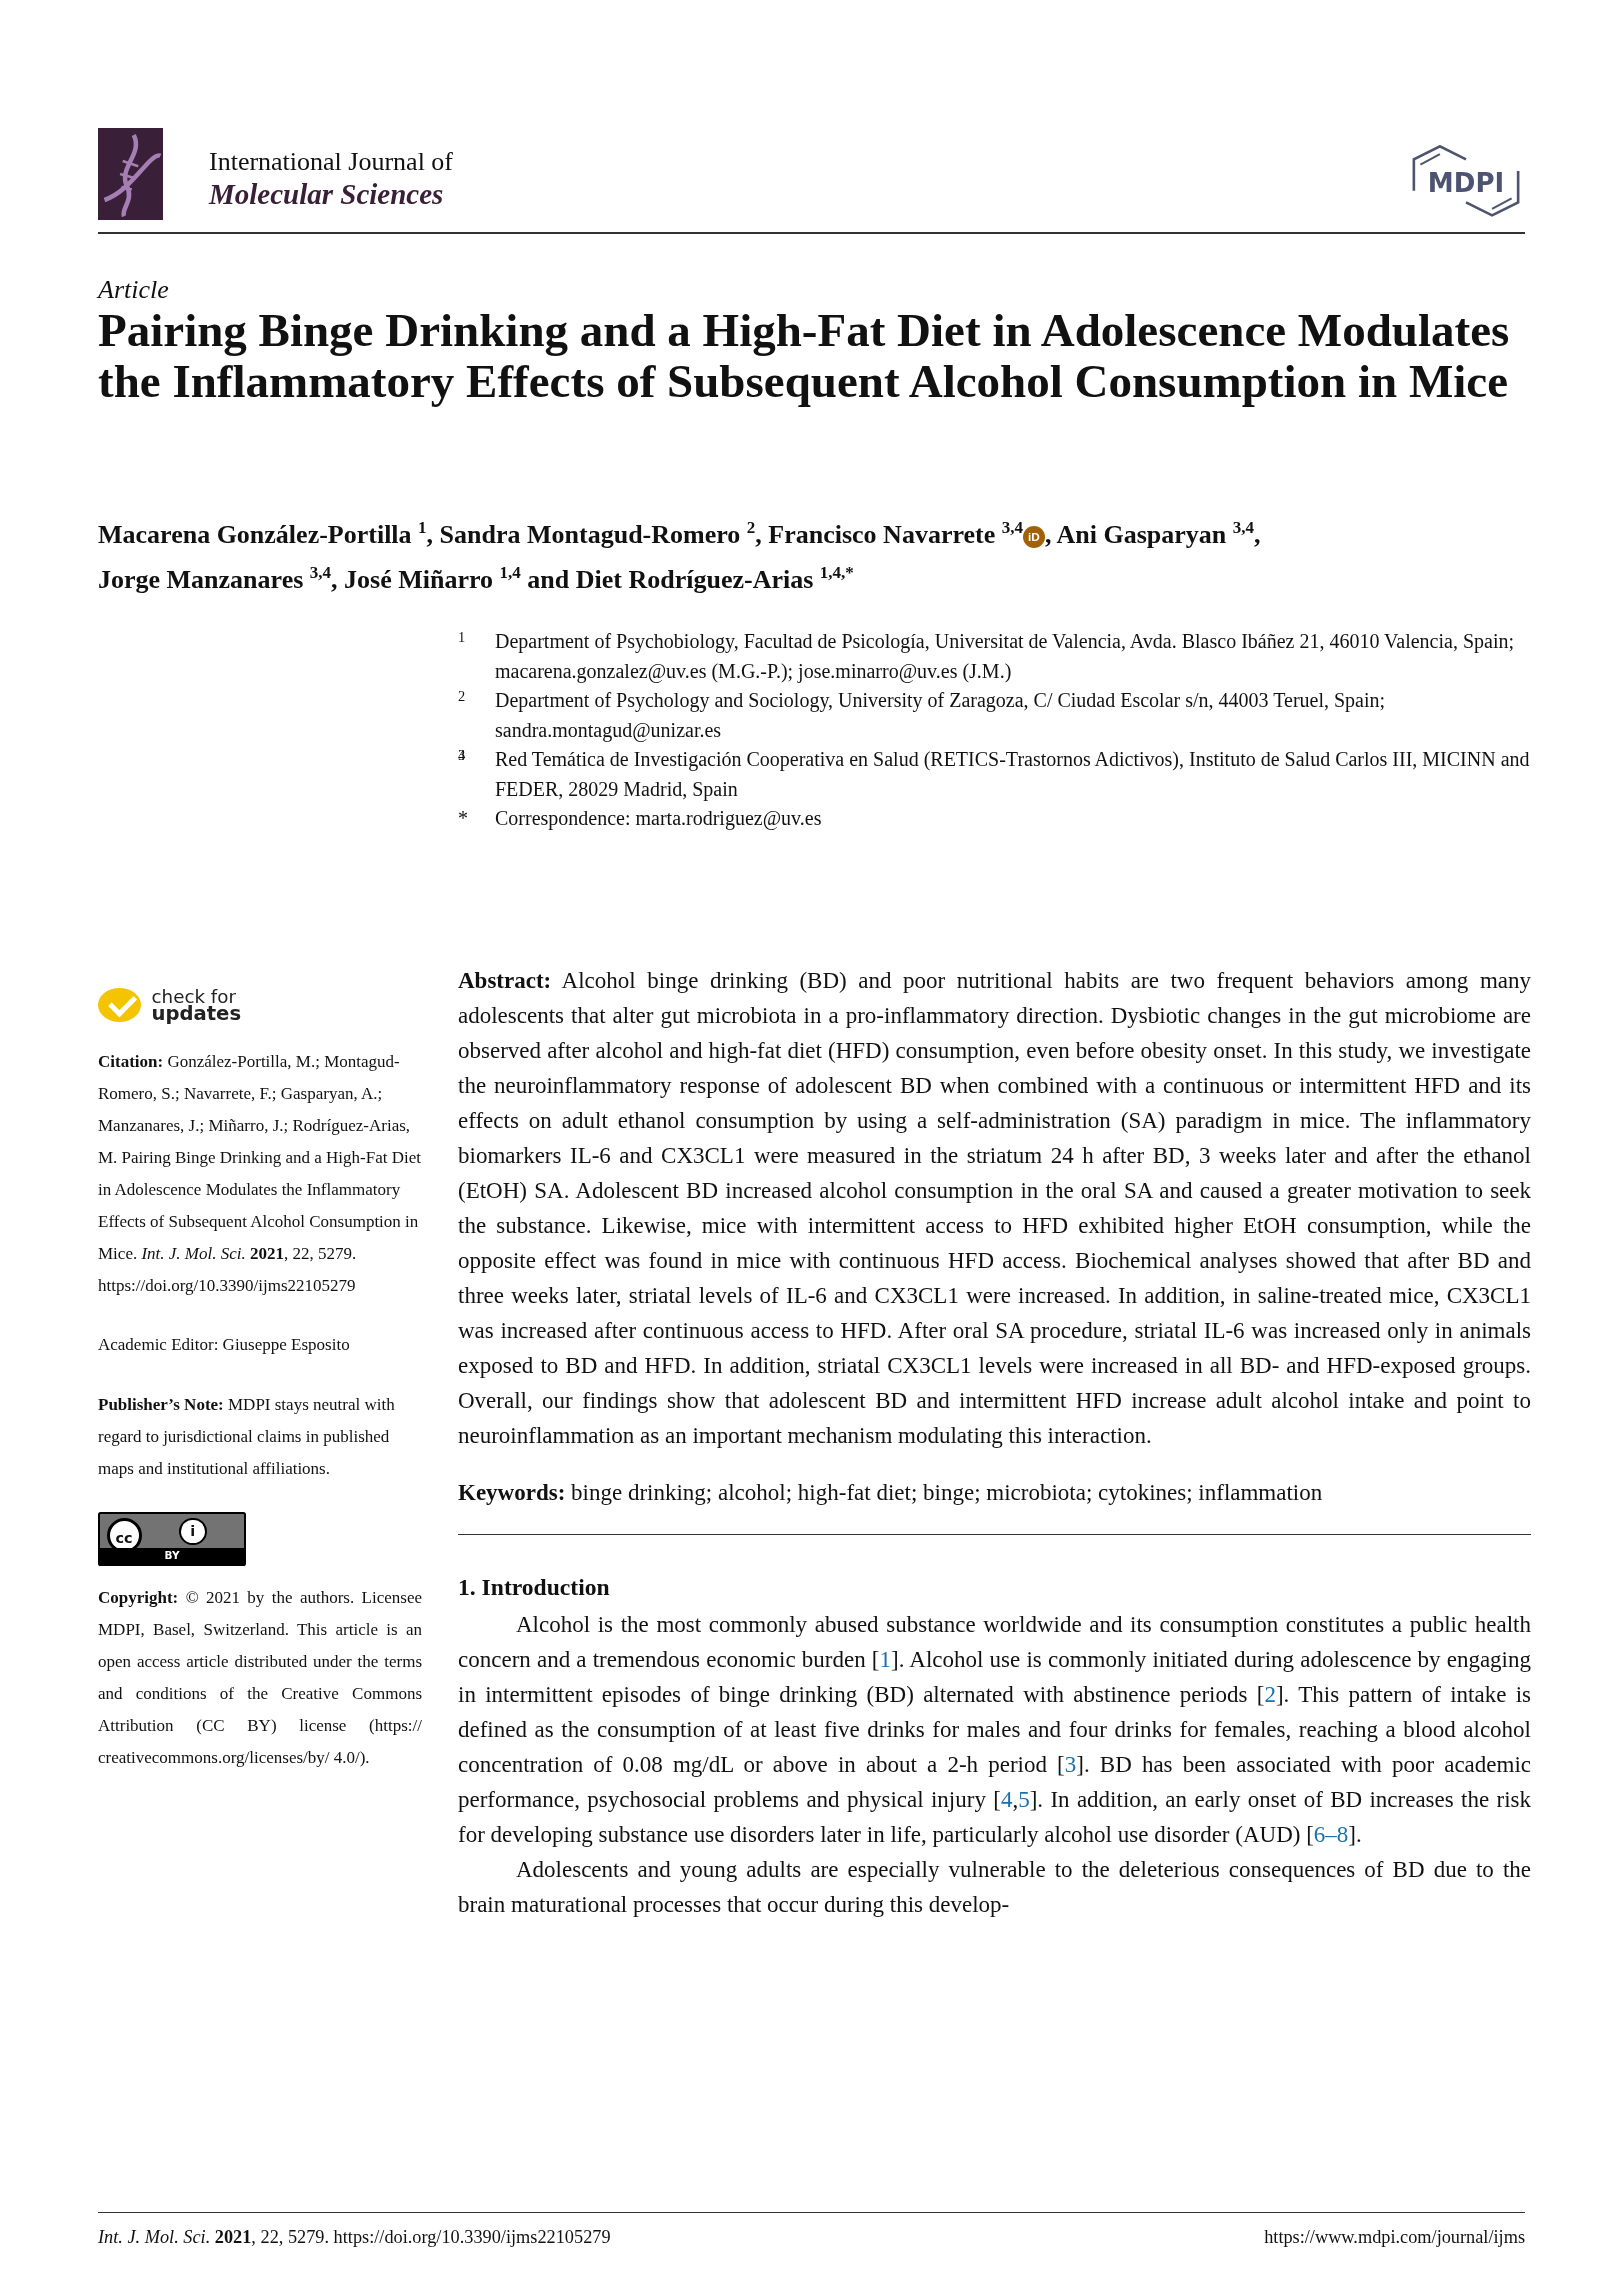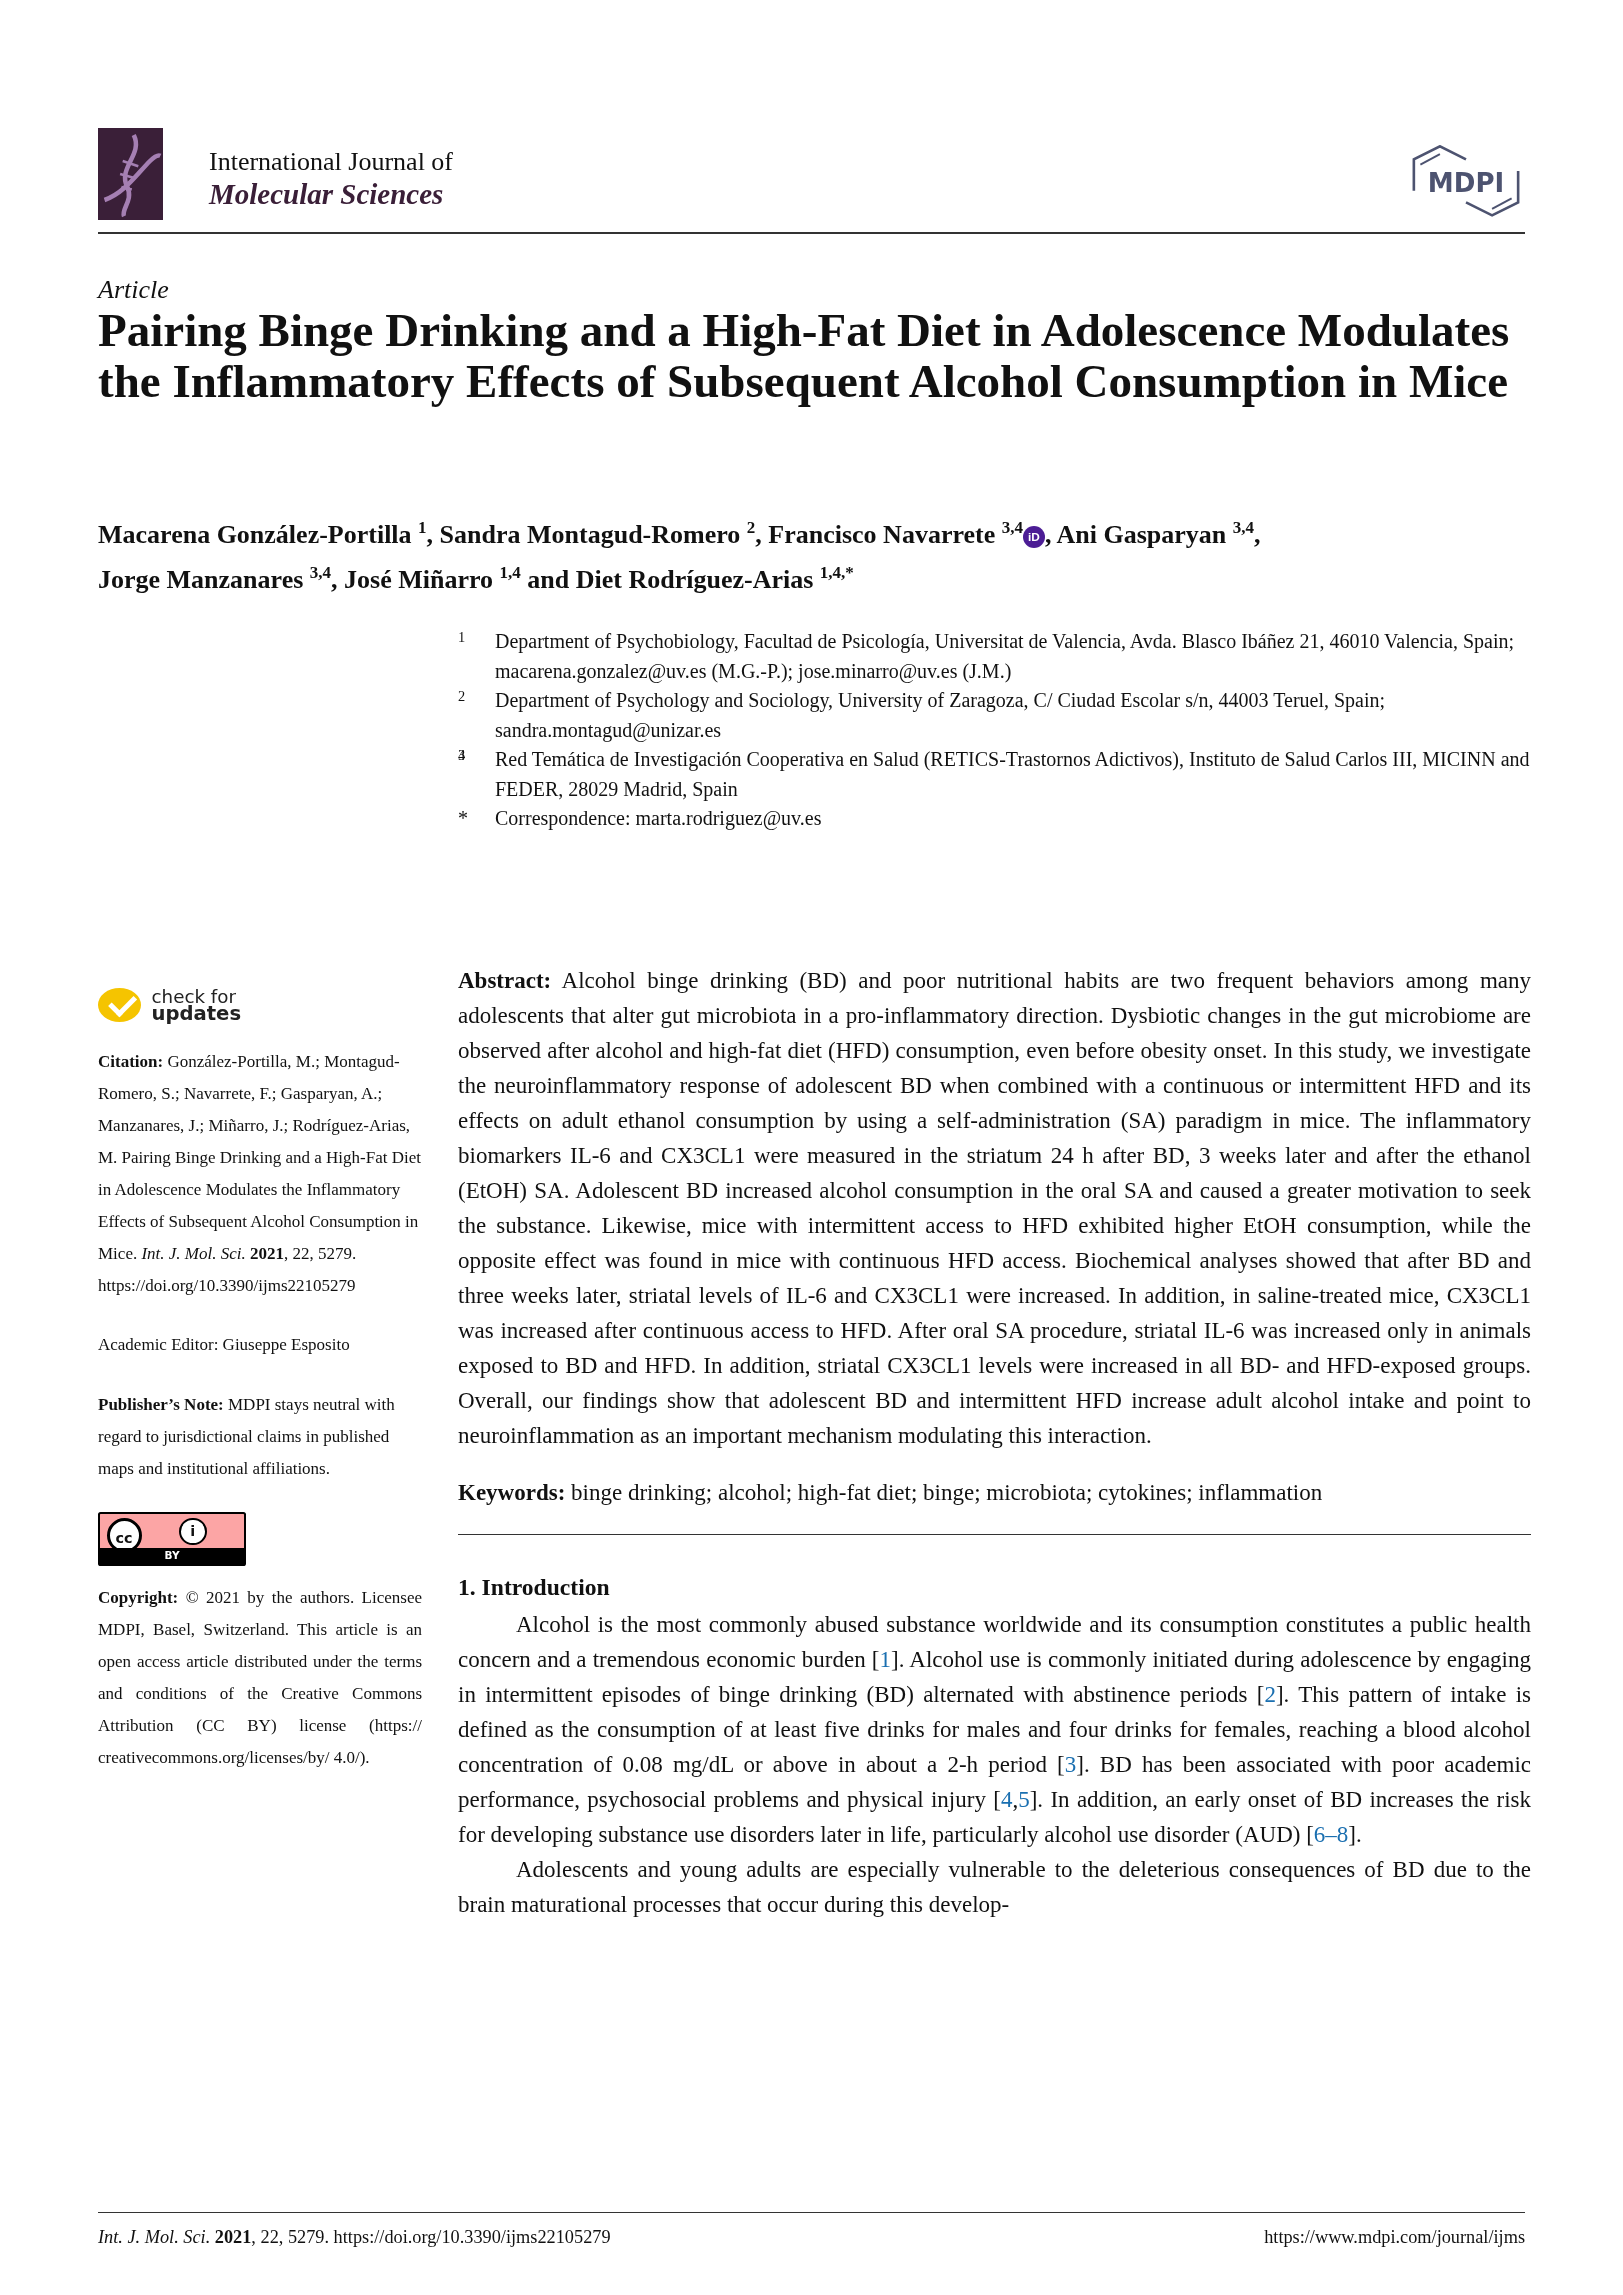--- a/index.html
+++ b/index.html
@@ -12,38 +12,38 @@
   .journal-line1 { left:209px; top:147px; font-size:26px; color:#111; }
   .journal-line2 { left:209px; top:178px; font-size:29px; font-style:italic; font-weight:bold; color:#3a1f38; }
   .mdpi-logo { left:1407px; top:145px; width:118px; height:73px; }
   .header-rule { left:98px; top:232px; width:1427px; height:2px; background:#333; }
 
   .article-type { left:98px; top:275px; font-size:26px; font-style:italic; }
   .title { left:98px; top:305px; width:1427px; font-size:47px; font-weight:bold; line-height:51px; }
 
   .authors { left:98px; top:509px; width:1427px; font-size:26px; font-weight:bold; line-height:38px; }
   .authors sup { font-size:17px; }
-  .orcid { display:inline-block; width:22px; height:22px; border-radius:50%; background:#4c1d95;
+  .orcid { display:inline-block; width:22px; height:22px; border-radius:50%; background:#a16207;
            color:#fff; font-size:11.8px; font-family:"Liberation Sans",sans-serif; text-align:center; line-height:22px; vertical-align:middle; font-weight:bold; }
 
   .affils { left:458px; top:627px; width:1073px; font-size:20px; line-height:29.5px; }
   .affil { position:relative; padding-left:37px; }
   .affil .num { position:absolute; left:0; top:-3.9px; font-size:14.4px; }
   .affil .num.star { top:0; font-size:20px; }
 
   
   .sidebar { left:98px; top:988px; width:324px; font-size:17px; line-height:32px; }
   .check { display:flex; align-items:center; gap:10.5px; margin-bottom:23.6px; }
   .check-badge { width:43px; height:34px; border-radius:50%; background:#f5c400; position:relative; }
   .check-badge:after { content:""; position:absolute; left:11.8px; top:6.5px; width:19.6px; height:10.5px;
          border-left:5.9px solid #fff; border-bottom:5.9px solid #fff; transform:rotate(-45deg); }
   .check-text { font-family:"DejaVu Sans",sans-serif; font-size:18.3px; line-height:17px; color:#222; }
   .check-text b { display:block; font-size:19.6px; }
   .side-block { margin-bottom:27.5px; }
-  .cc-badge { width:144px; height:50px; background:#fca5a5; border:2px solid #000; position:relative; margin-bottom:15.7px; border-radius:2.6px; }
+  .cc-badge { width:144px; height:50px; background:#737373; border:2px solid #000; position:relative; margin-bottom:15.7px; border-radius:2.6px; }
   .cc-badge .by-strip { position:absolute; left:0; bottom:0; width:100%; height:15.7px; background:#000; color:#fff;
         font-family:"DejaVu Sans",sans-serif; font-weight:bold; font-size:10.5px; text-align:center; line-height:15.7px; }
   .cc-badge .cc { position:absolute; left:6.5px; top:3.9px; width:35px; height:35px; border-radius:50%; background:#fff; border:3.3px solid #000;
         font-family:"DejaVu Sans",sans-serif; font-weight:bold; font-size:14.4px; text-align:center; line-height:35px; box-sizing:border-box; }
   .cc-badge .by { position:absolute; left:79px; top:3.9px; width:27.5px; height:27.5px; border-radius:50%; background:#fff; border:2.6px solid #000; box-sizing:border-box;
         font-family:"DejaVu Sans",sans-serif; font-weight:bold; font-size:14.4px; text-align:center; line-height:22px; }
   .justify { text-align:justify; }
 
   
   .main { left:458px; top:963px; width:1073px; font-size:23px; line-height:35px; }

